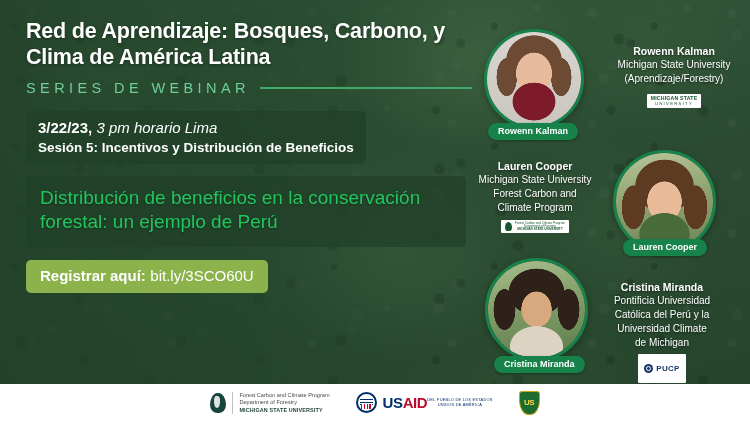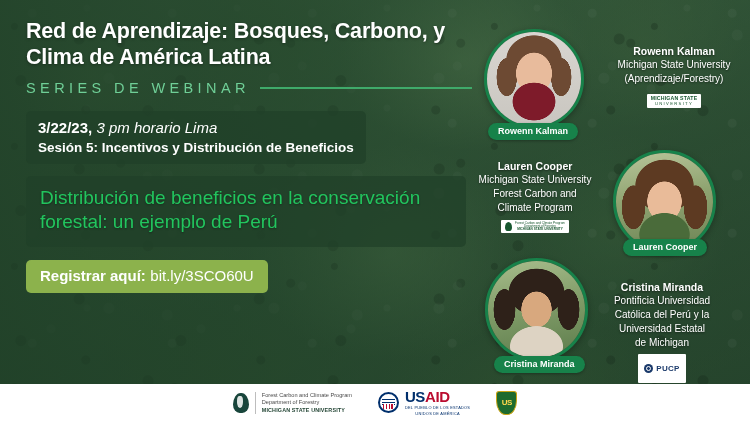--- a/index.html
+++ b/index.html
@@ -182,21 +182,21 @@
   .msu-helmet::after { content:""; position:absolute; left:4px; top:3px; width:6px; height:12px; background:#ffffff; border-radius:40% 40% 50% 50%; opacity:.85; }
   .msu-divider { width:1px; height:22px; background:#bdbdbd; }
   .msu-lines { display:flex; flex-direction:column; line-height:1.25; }
   .msu-lines .a { font-size:5.6px; color:#4a4a4a; }
   .msu-lines .b { font-size:5.6px; color:#4a4a4a; }
   .msu-lines .c { font-size:5.4px; color:#1c3f2e; font-weight:bold; letter-spacing:.15px; margin-top:1px; }
 
   .usaid-seal { width:21px; height:21px; border-radius:50%; background:#ffffff; border:2px solid #002f6c; position:relative; flex:none; overflow:hidden; }
   .usaid-seal::before { content:""; position:absolute; left:2px; top:5px; right:2px; height:6px; background:repeating-linear-gradient(180deg,#002f6c 0 1.3px,#ffffff 1.3px 2.6px); }
   .usaid-seal::after { content:""; position:absolute; left:3px; bottom:2px; right:3px; height:5px; background:repeating-linear-gradient(90deg,#ba0c2f 0 1.4px,#ffffff 1.4px 2.8px); }
-  .usaid-text { display:flex; flex-direction:column; line-height:1; }
+  .usaid-text { display:flex; flex-direction:row; line-height:1; }
   .usaid-word { font-size:15px; font-weight:bold; letter-spacing:-.4px; }
   .usaid-word .us { color:#002f6c; }
   .usaid-word .aid { color:#ba0c2f; }
   .usaid-sub { font-size:3.9px; color:#002f6c; letter-spacing:.25px; margin-top:1.5px; text-align:center; }
   .usaid-sub div { line-height:1.35; }
 
   .usfs-shield {
     width:21px; height:24px; flex:none;
     background:#1d6b2e;
     border:1.6px solid #c8a415;
@@ -296,21 +296,21 @@
             radial-gradient(ellipse 15px 28px at 17% 50%, #2e2119 0 72%, rgba(0,0,0,0) 74%),
             radial-gradient(ellipse 15px 28px at 83% 50%, #2e2119 0 72%, rgba(0,0,0,0) 74%),
             linear-gradient(170deg,#a8bd8c 0%, #7e9a66 50%, #5d7c4c 100%);"></div>
   </div>
   <div class="namechip" style="left:494px; top:356px;">Cristina Miranda</div>
 
   <div class="bio" style="left:588px; top:280px; width:148px;">
     <div class="bio-name">Cristina Miranda</div>
     <div class="bio-aff">Pontificia Universidad</div>
     <div class="bio-aff">Católica del Perú y la</div>
-    <div class="bio-aff">Universidad Estatal</div>
+    <div class="bio-aff">Universidad Climate</div>
     <div class="bio-aff">de Michigan</div>
     <div class="logo-badge pucp-badge">
       <div class="seal"></div>
       <div class="pucp-txt">PUCP</div>
     </div>
   </div>
 
   <div class="footer">
 
     <div class="f-group">

